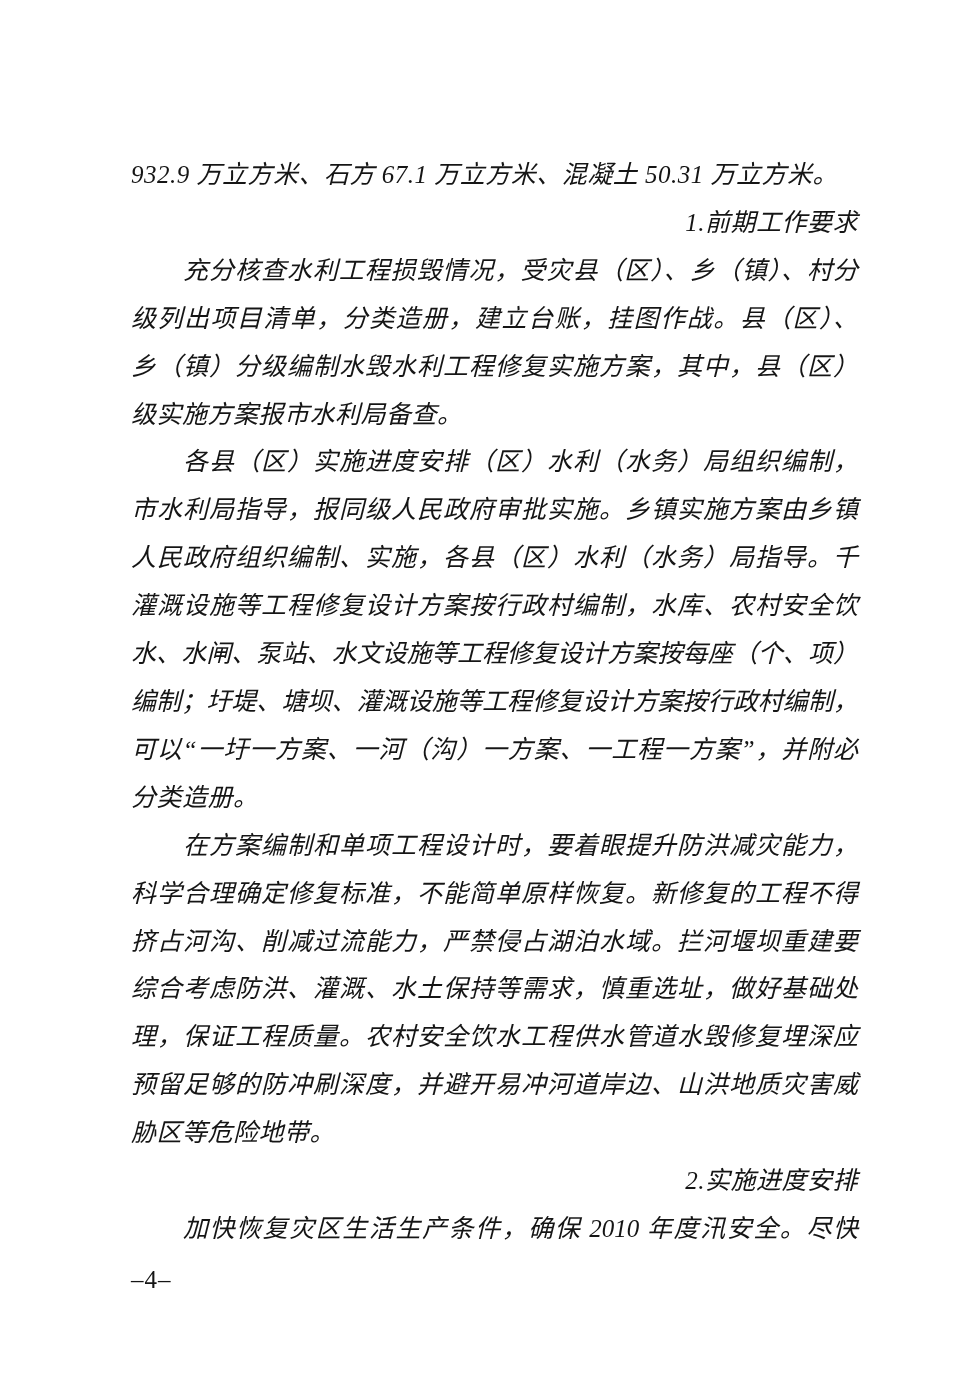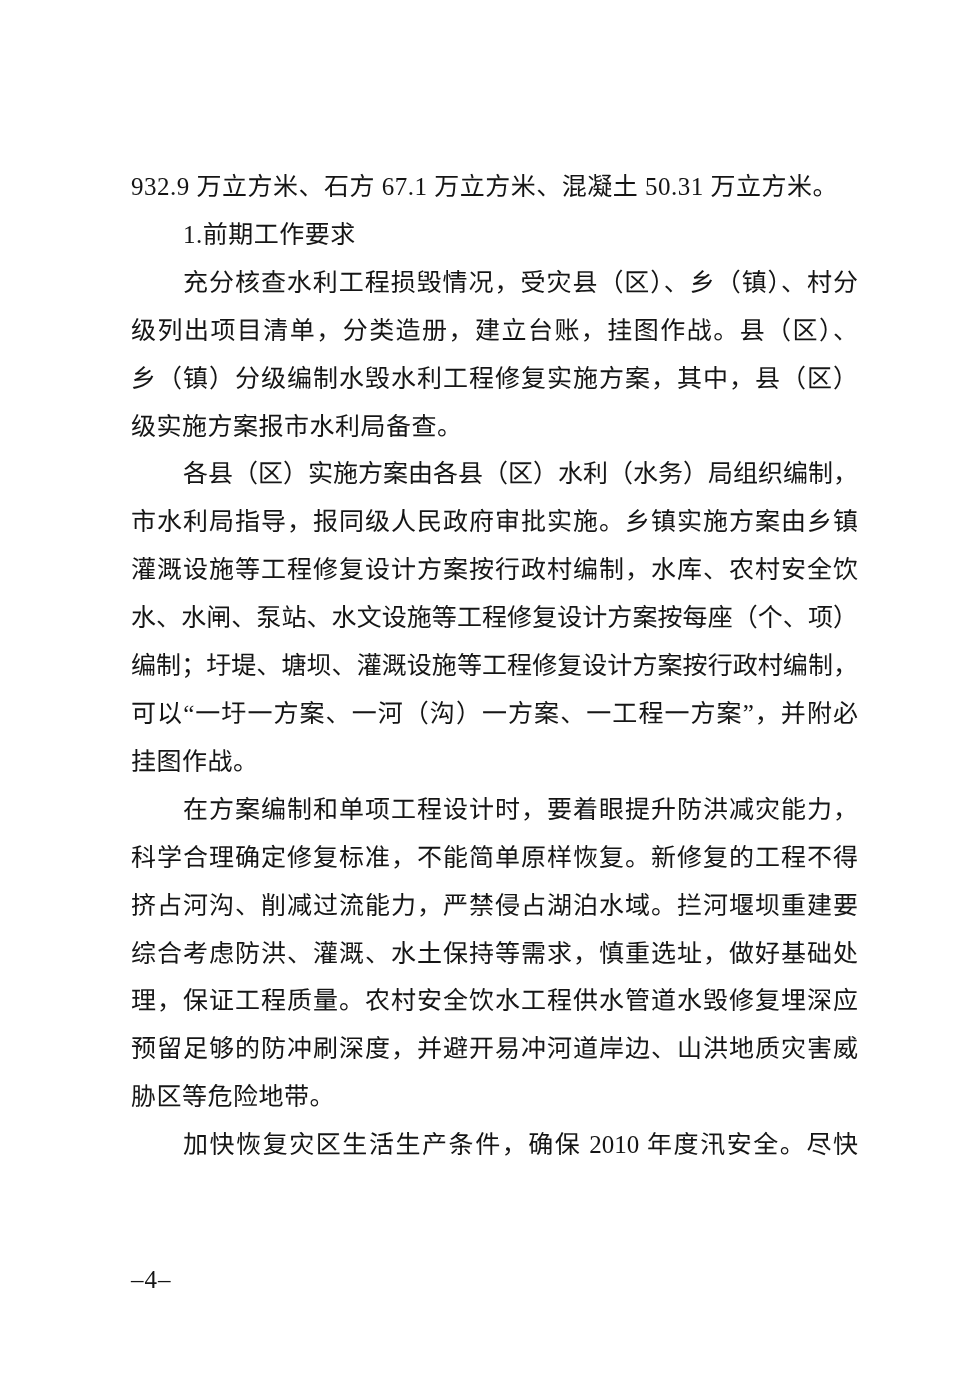--- a/index.html
+++ b/index.html
@@ -11,38 +11,40 @@
   .page {
     position: relative;
     width: 980px;
     height: 1385px;
     background: #ffffff;
     overflow: hidden;
   }
   .content {
     position: absolute;
     left: 131px;
-    top: 163px;
+    top: 151px;
     width: 727px;
+    font-style: italic;
   }
   .line {
     font-size: 25px;
     line-height: 47.9px;
     color: #151515;
     white-space: nowrap;
     letter-spacing: 0.5px;
   }
   .line.justify {
     white-space: normal;
     text-align: justify;
     text-align-last: justify;
     letter-spacing: 0;
   }
   .line.indent {
     padding-left: 52px;
+    text-align: right;
   }
   .page-number {
     position: absolute;
     left: 131px;
     top: 1262px;
     font-size: 25px;
     line-height: 36px;
     color: #151515;
     letter-spacing: 1px;
   }
@@ -51,30 +53,32 @@
 <body>
 
 <div class="page">
   <div class="content" id="lines">
       <div class="line">932.9 万立方米、石方 67.1 万立方米、混凝土 50.31 万立方米。</div>
       <div class="line indent">1.前期工作要求</div>
       <div class="line indent justify">充分核查水利工程损毁情况，受灾县（区）、乡（镇）、村分</div>
       <div class="line justify">级列出项目清单，分类造册，建立台账，挂图作战。县（区）、</div>
       <div class="line justify">乡（镇）分级编制水毁水利工程修复实施方案，其中，县（区）</div>
       <div class="line">级实施方案报市水利局备查。</div>
-      <div class="line indent justify">各县（区）实施方案由各县（区）水利（水务）局组织编制，</div>
+      <div class="line indent justify">各县（区）实施进度安排（区）水利（水务）局组织编制，</div>
       <div class="line justify">市水利局指导，报同级人民政府审批实施。乡镇实施方案由乡镇</div>
+      <div class="line justify">人民政府组织编制、实施，各县（区）水利（水务）局指导。千</div>
       <div class="line justify">灌溉设施等工程修复设计方案按行政村编制，水库、农村安全饮</div>
       <div class="line justify">水、水闸、泵站、水文设施等工程修复设计方案按每座（个、项）</div>
       <div class="line justify">编制；圩堤、塘坝、灌溉设施等工程修复设计方案按行政村编制，</div>
       <div class="line justify">可以“一圩一方案、一河（沟）一方案、一工程一方案”，并附必</div>
-      <div class="line">挂图作战。</div>
+      <div class="line">分类造册。</div>
       <div class="line indent justify">在方案编制和单项工程设计时，要着眼提升防洪减灾能力，</div>
       <div class="line justify">科学合理确定修复标准，不能简单原样恢复。新修复的工程不得</div>
       <div class="line justify">挤占河沟、削减过流能力，严禁侵占湖泊水域。拦河堰坝重建要</div>
       <div class="line justify">综合考虑防洪、灌溉、水土保持等需求，慎重选址，做好基础处</div>
       <div class="line justify">理，保证工程质量。农村安全饮水工程供水管道水毁修复埋深应</div>
       <div class="line justify">预留足够的防冲刷深度，并避开易冲河道岸边、山洪地质灾害威</div>
       <div class="line">胁区等危险地带。</div>
+      <div class="line indent">2.实施进度安排</div>
       <div class="line indent justify">加快恢复灾区生活生产条件，确保 2010 年度汛安全。尽快</div>
     </div>
   <div class="page-number">–4–</div>
 </div>
 
 </body></html>

